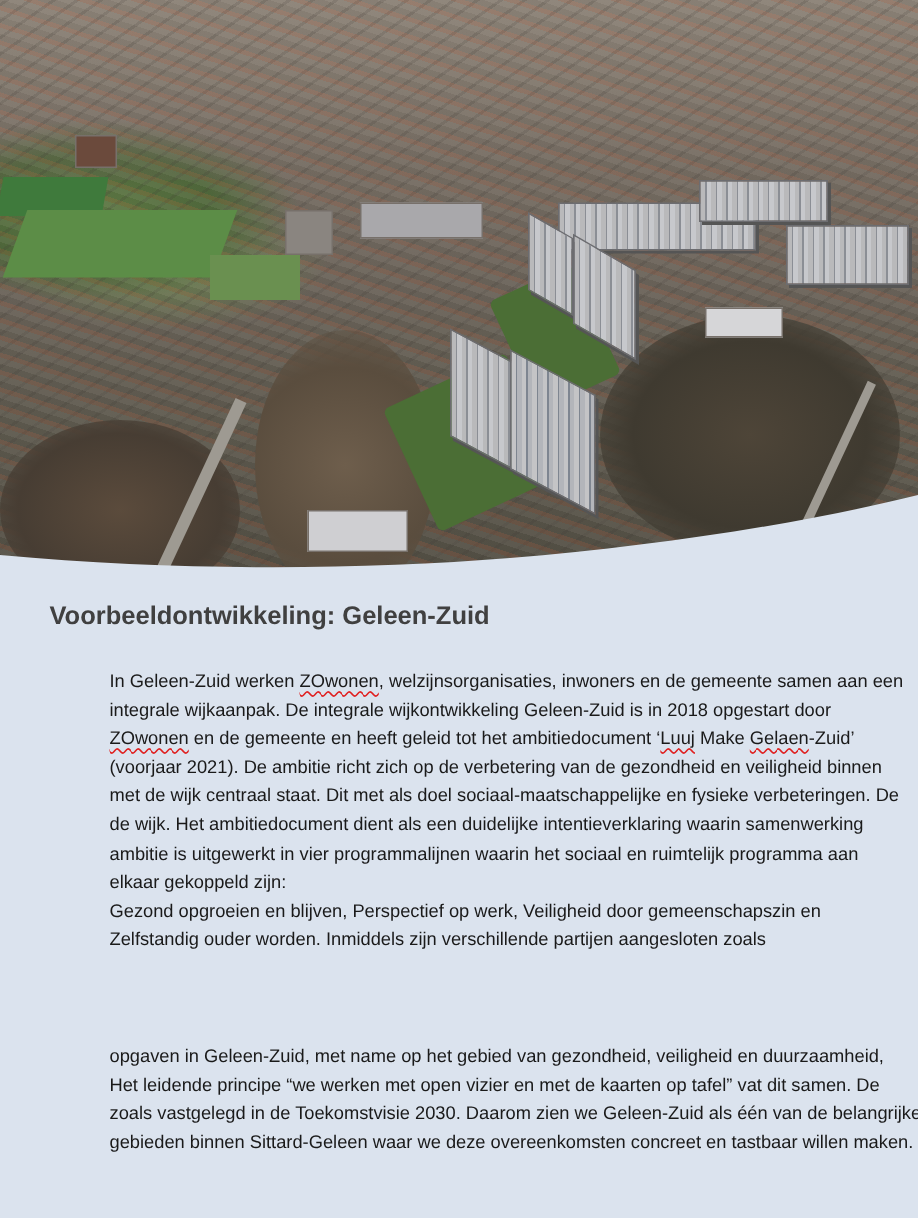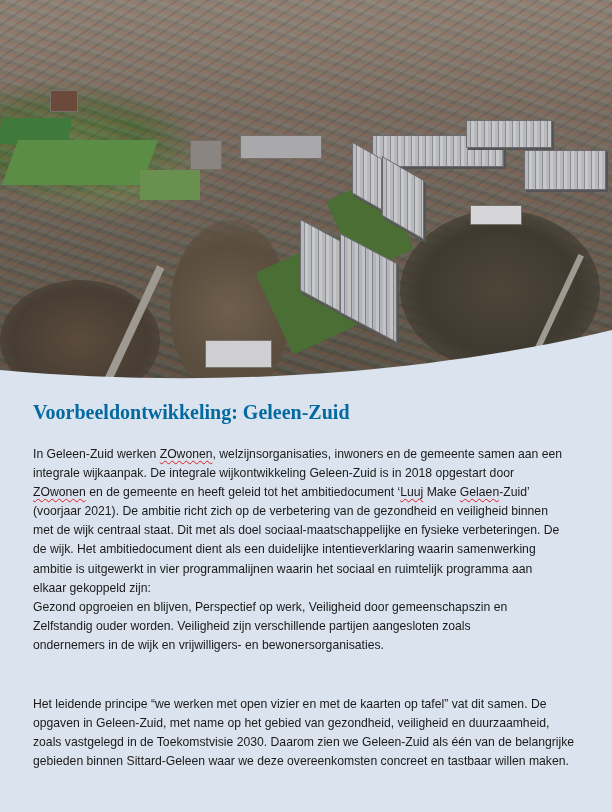--- a/index.html
+++ b/index.html
@@ -41,23 +41,23 @@
   .bld { position:absolute; background:#a8a29a; border:1px solid #77706a; }
   .bld.b1 { left:50px; top:90px; width:26px; height:20px; background:#6b4a3c; }
   .bld.b2 { left:240px; top:135px; width:80px; height:22px; background:#a9a8ab; }
   .bld.b3 { left:190px; top:140px; width:30px; height:28px; background:#8a8580; }
   .bld.b4 { left:205px; top:340px; width:65px; height:26px; background:#cfcfd2; }
   .bld.b5 { left:470px; top:205px; width:50px; height:18px; background:#d6d6d8; }
   .road { position:absolute; background:#9e9a92; }
   .road.r1 { left:125px; top:260px; width:8px; height:150px; transform:rotate(25deg); }
   .road.r2 { left:555px; top:250px; width:6px; height:110px; transform:rotate(25deg); }
   .curve { position:absolute; left:0; top:0; width:612px; height:812px; }
-  .title { position:absolute; left:33px; top:401px; font-family:Liberation Serif, serif; font-weight:bold; color:#0369a1; font-size:20px; letter-spacing:0; white-space:nowrap; }
+  .title { position:absolute; left:33px; top:401px; font-family:Liberation Sans, sans-serif; font-weight:bold; color:#404040; font-size:17px; letter-spacing:0; white-space:nowrap; }
   .para { position:absolute; left:33px; width:575px; color:#1a1a1a; font-size:12.2px; line-height:19.1px; font-family:"Liberation Sans", sans-serif; }
-  .para .line { display:block; white-space:nowrap; }
+  .para .line { display:block; white-space:nowrap;margin-left:40px; }
   .p1 { top:445px; }
   .p2 { top:695px; }
   .spell { text-decoration: underline wavy #e02020; text-decoration-thickness:1px; text-underline-offset:2px; }
 </style>
 </head>
 <body>
 
 <div class="photo">
   <div class="town-top"></div>
   <div class="roofs"></div>
@@ -94,21 +94,20 @@
 <div class="para p1">
     <span class="line">In Geleen-Zuid werken <span class="spell">ZOwonen</span>, welzijnsorganisaties, inwoners en de gemeente samen aan een</span>
     <span class="line">integrale wijkaanpak. De integrale wijkontwikkeling Geleen-Zuid is in 2018 opgestart door</span>
     <span class="line"><span class="spell">ZOwonen</span> en de gemeente en heeft geleid tot het ambitiedocument ‘<span class="spell">Luuj</span> Make <span class="spell">Gelaen</span>-Zuid’</span>
     <span class="line">(voorjaar 2021). De ambitie richt zich op de verbetering van de gezondheid en veiligheid binnen</span>
     <span class="line">met de wijk centraal staat. Dit met als doel sociaal-maatschappelijke en fysieke verbeteringen. De</span>
     <span class="line">de wijk. Het ambitiedocument dient als een duidelijke intentieverklaring waarin samenwerking</span>
     <span class="line">ambitie is uitgewerkt in vier programmalijnen waarin het sociaal en ruimtelijk programma aan</span>
     <span class="line">elkaar gekoppeld zijn:</span>
     <span class="line">Gezond opgroeien en blijven, Perspectief op werk, Veiligheid door gemeenschapszin en</span>
-    <span class="line">Zelfstandig ouder worden. Veiligheid zijn verschillende partijen aangesloten zoals</span>
-    <span class="line">ondernemers in de wijk en vrijwilligers- en bewonersorganisaties.</span>
+    <span class="line">Zelfstandig ouder worden. Inmiddels zijn verschillende partijen aangesloten zoals</span>
   </div>
 <div class="para p2">
+    <span class="line">opgaven in Geleen-Zuid, met name op het gebied van gezondheid, veiligheid en duurzaamheid,</span>
     <span class="line">Het leidende principe “we werken met open vizier en met de kaarten op tafel” vat dit samen. De</span>
-    <span class="line">opgaven in Geleen-Zuid, met name op het gebied van gezondheid, veiligheid en duurzaamheid,</span>
     <span class="line">zoals vastgelegd in de Toekomstvisie 2030. Daarom zien we Geleen-Zuid als één van de belangrijke</span>
     <span class="line">gebieden binnen Sittard-Geleen waar we deze overeenkomsten concreet en tastbaar willen maken.</span>
   </div>
 
 </body></html>

